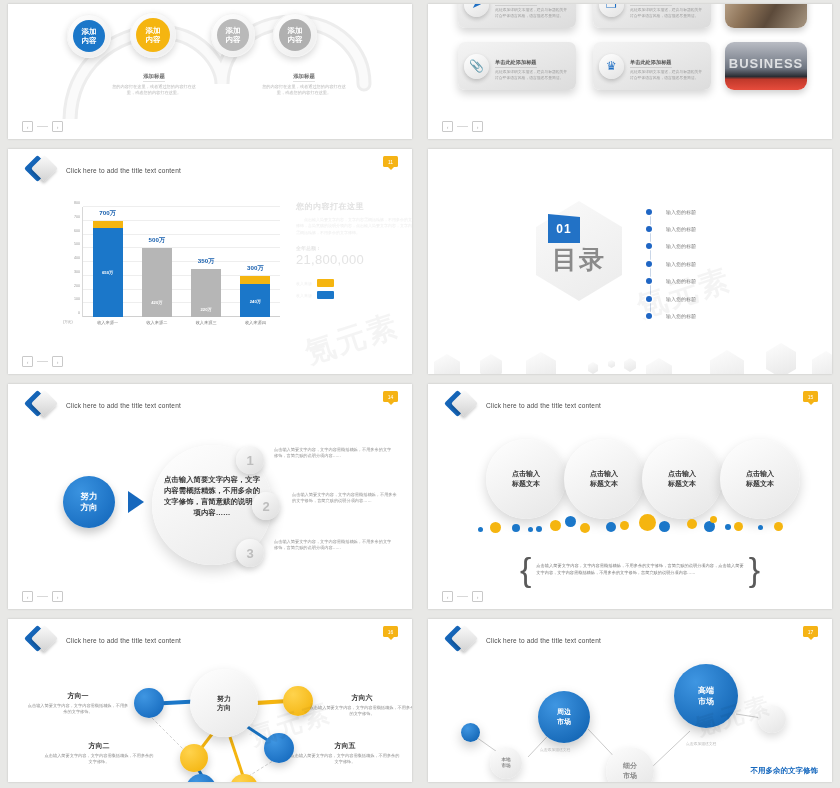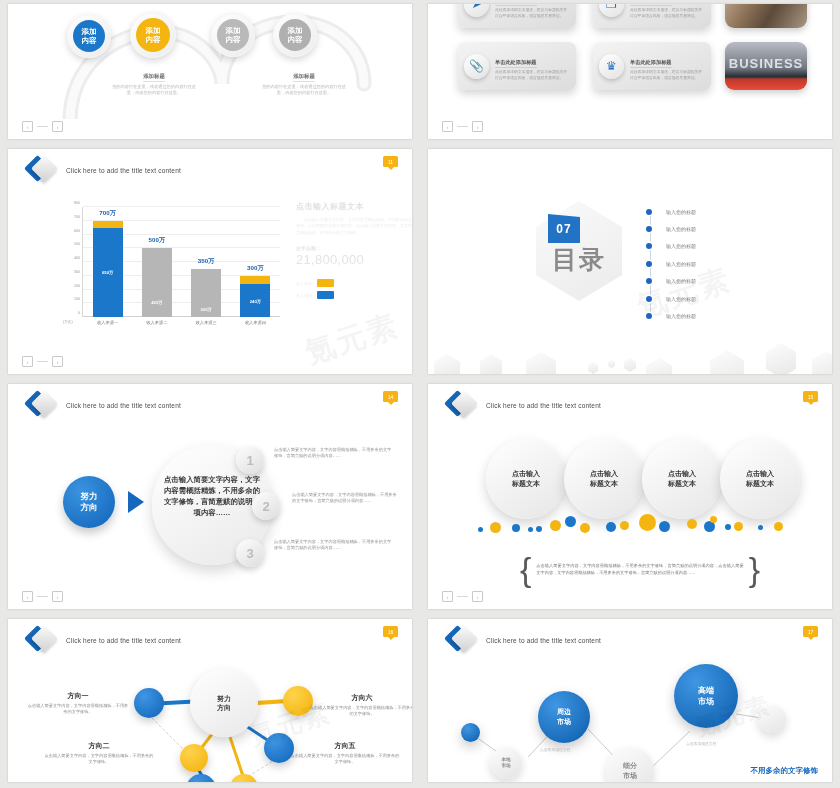--- a/index.html
+++ b/index.html
@@ -303,21 +303,21 @@
                 <span>240万</span>
               </div>
               <div class="xlab">收入来源四</div>
             </div>
           </div>
           <div class="unit" style="left:-20px;">(万元)</div>
         </div>
       </div>
 
       <div class="rightpane">
-        <div class="rp-h">点击输入标题文本</div>
+        <div class="rp-h">您的内容打在这里</div>
         <div class="rp-b">点击输入简要文字内容，文字内容需概括精炼，不用多余的文字修饰，言简意赅的说明分项内容，点击输入简要文字内容，文字内容需概括精炼，不用多余的文字修饰。</div>
         <div class="rp-s">全年总额：</div>
         <div class="rp-n">21,800,000</div>
         <div class="legend">
           <div class="row">
             <span class="lt">收入来源</span>
             <span class="sw" style="background:#f5b510;"></span>
           </div>
           <div class="row">
             <span class="lt">收入来源</span>
@@ -335,21 +335,21 @@
     </div>
   </div>
 
   <div class="cell">
     <div class="slide">
       <div class="hexwrap">
         <div class="hex">
           <div class="mu">目录</div>
         </div>
         <div class="numtag">
-          <span>07</span>
+          <span>01</span>
         </div>
       </div>
 
       <div class="toclist">
         <div class="toc-line"></div>
         <div class="toc-item">
             <span class="toc-dot"></span>
             <span class="toc-tx">输入您的标题</span>
           </div>
         <div class="toc-item">

